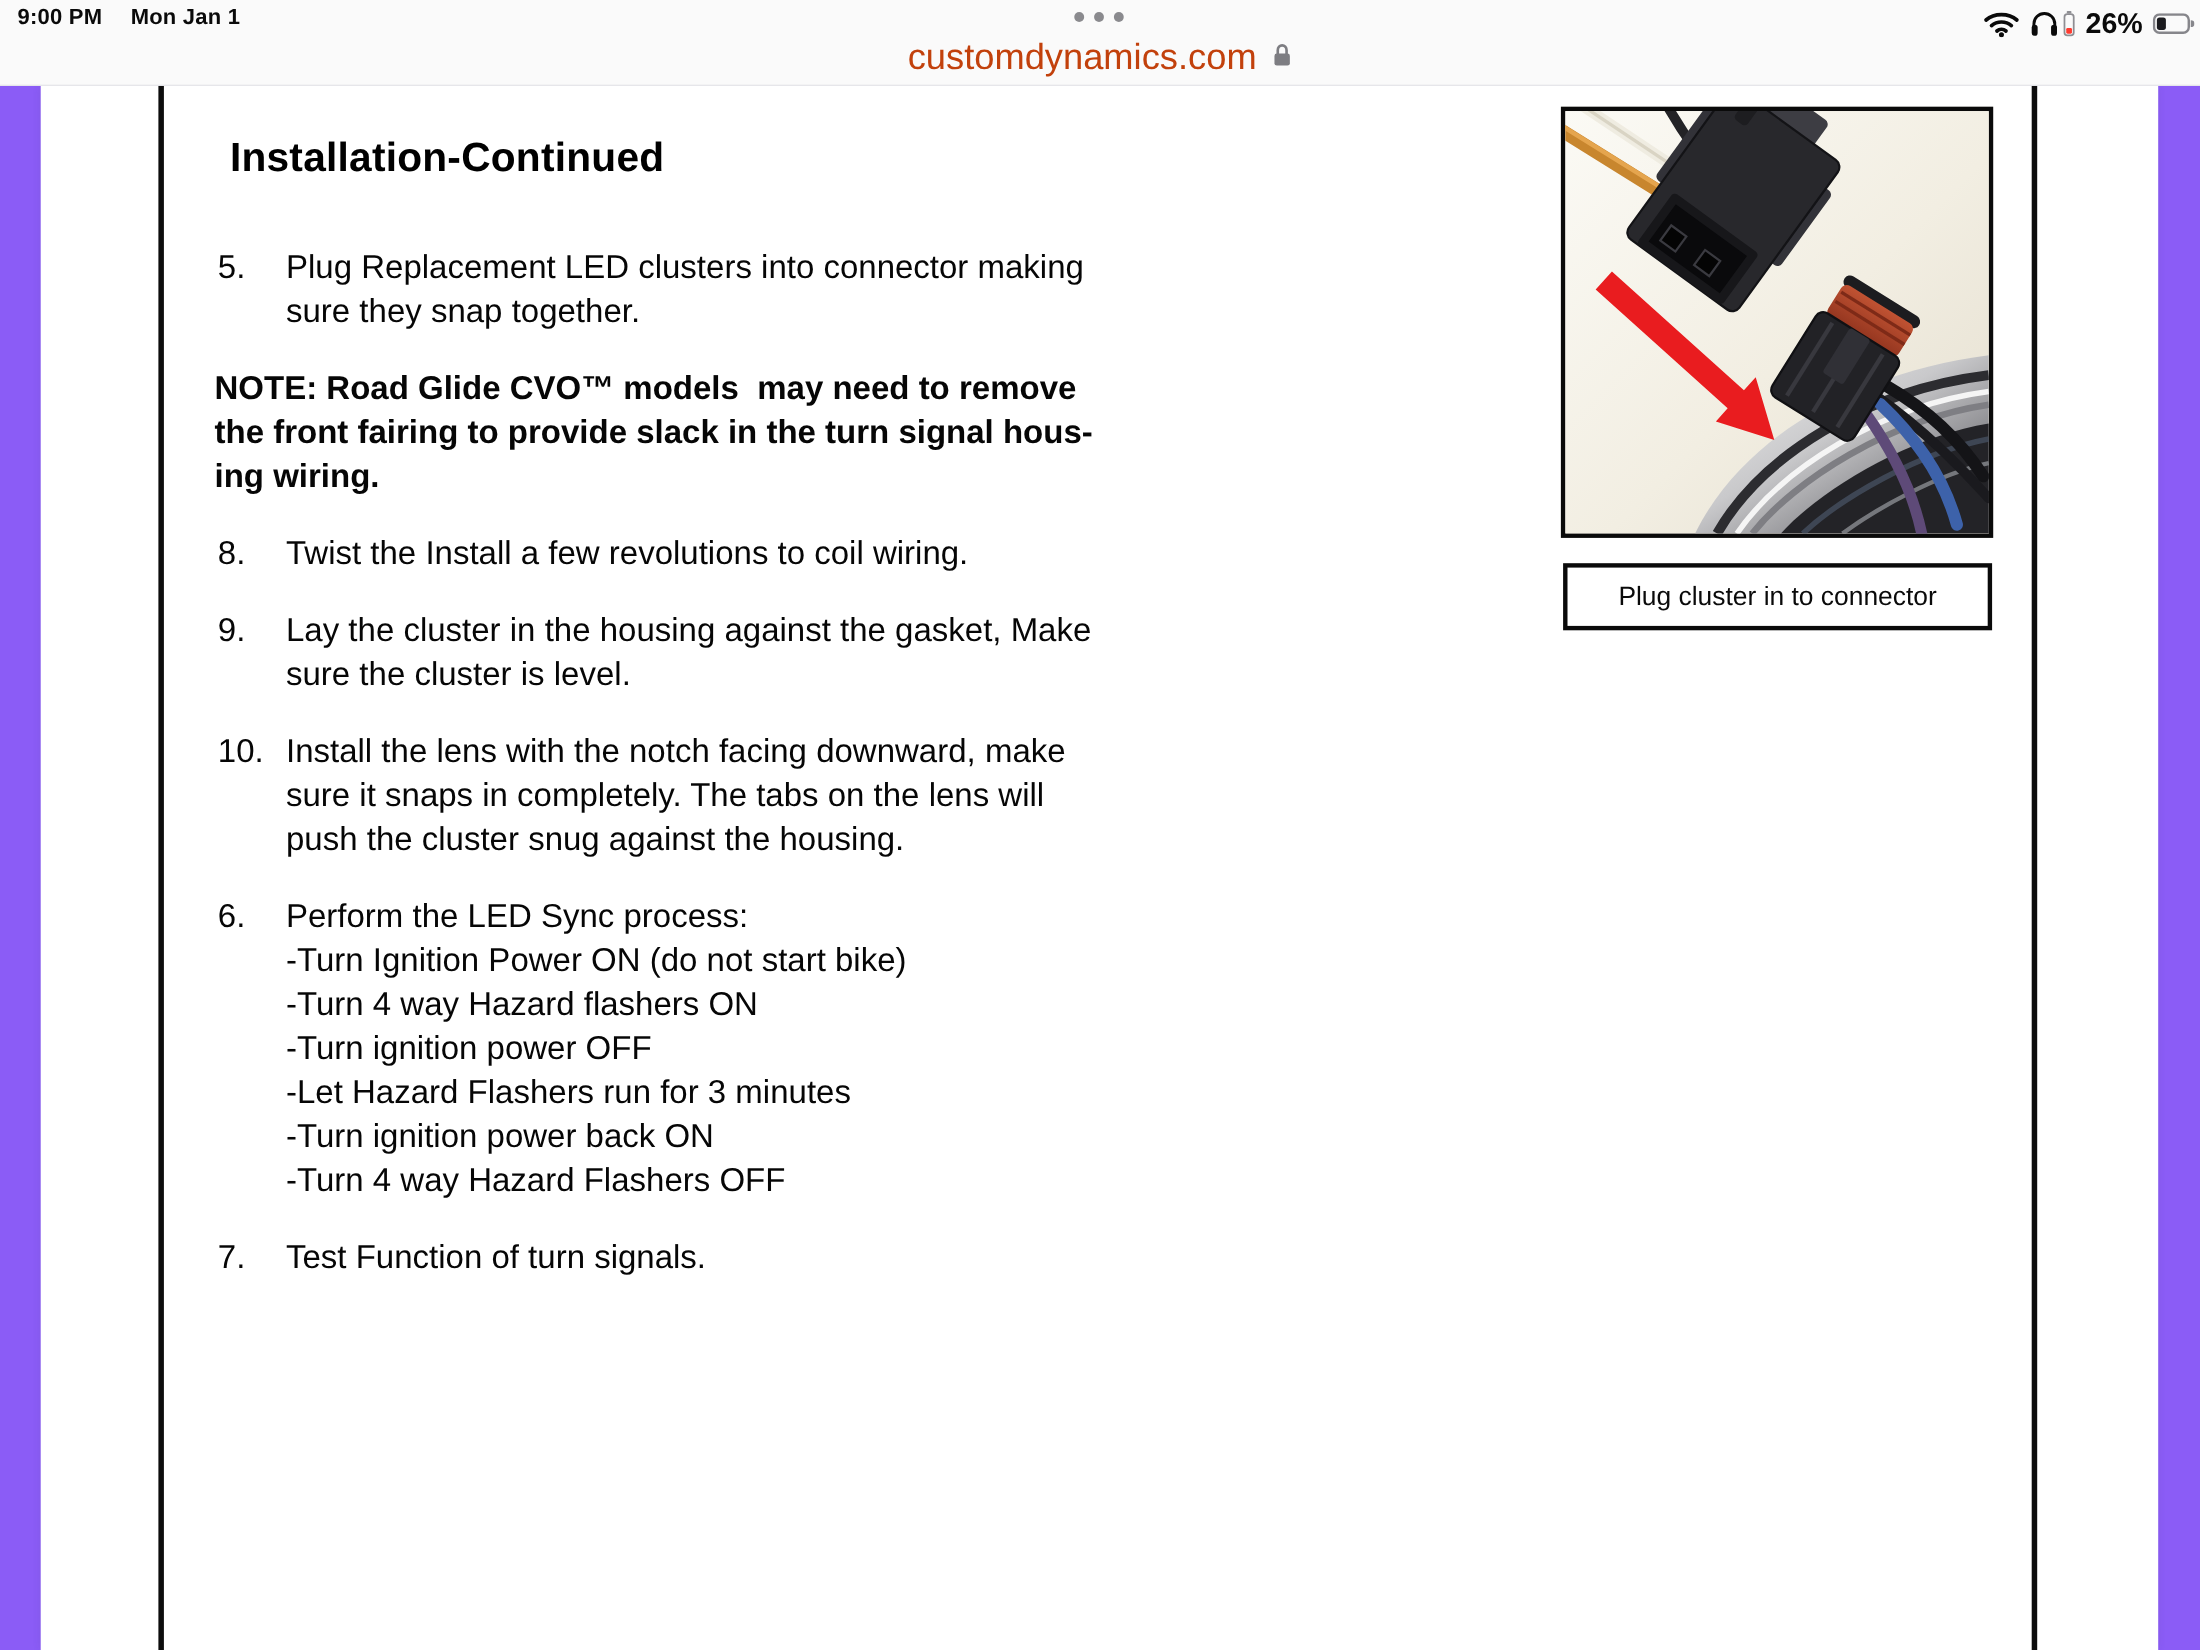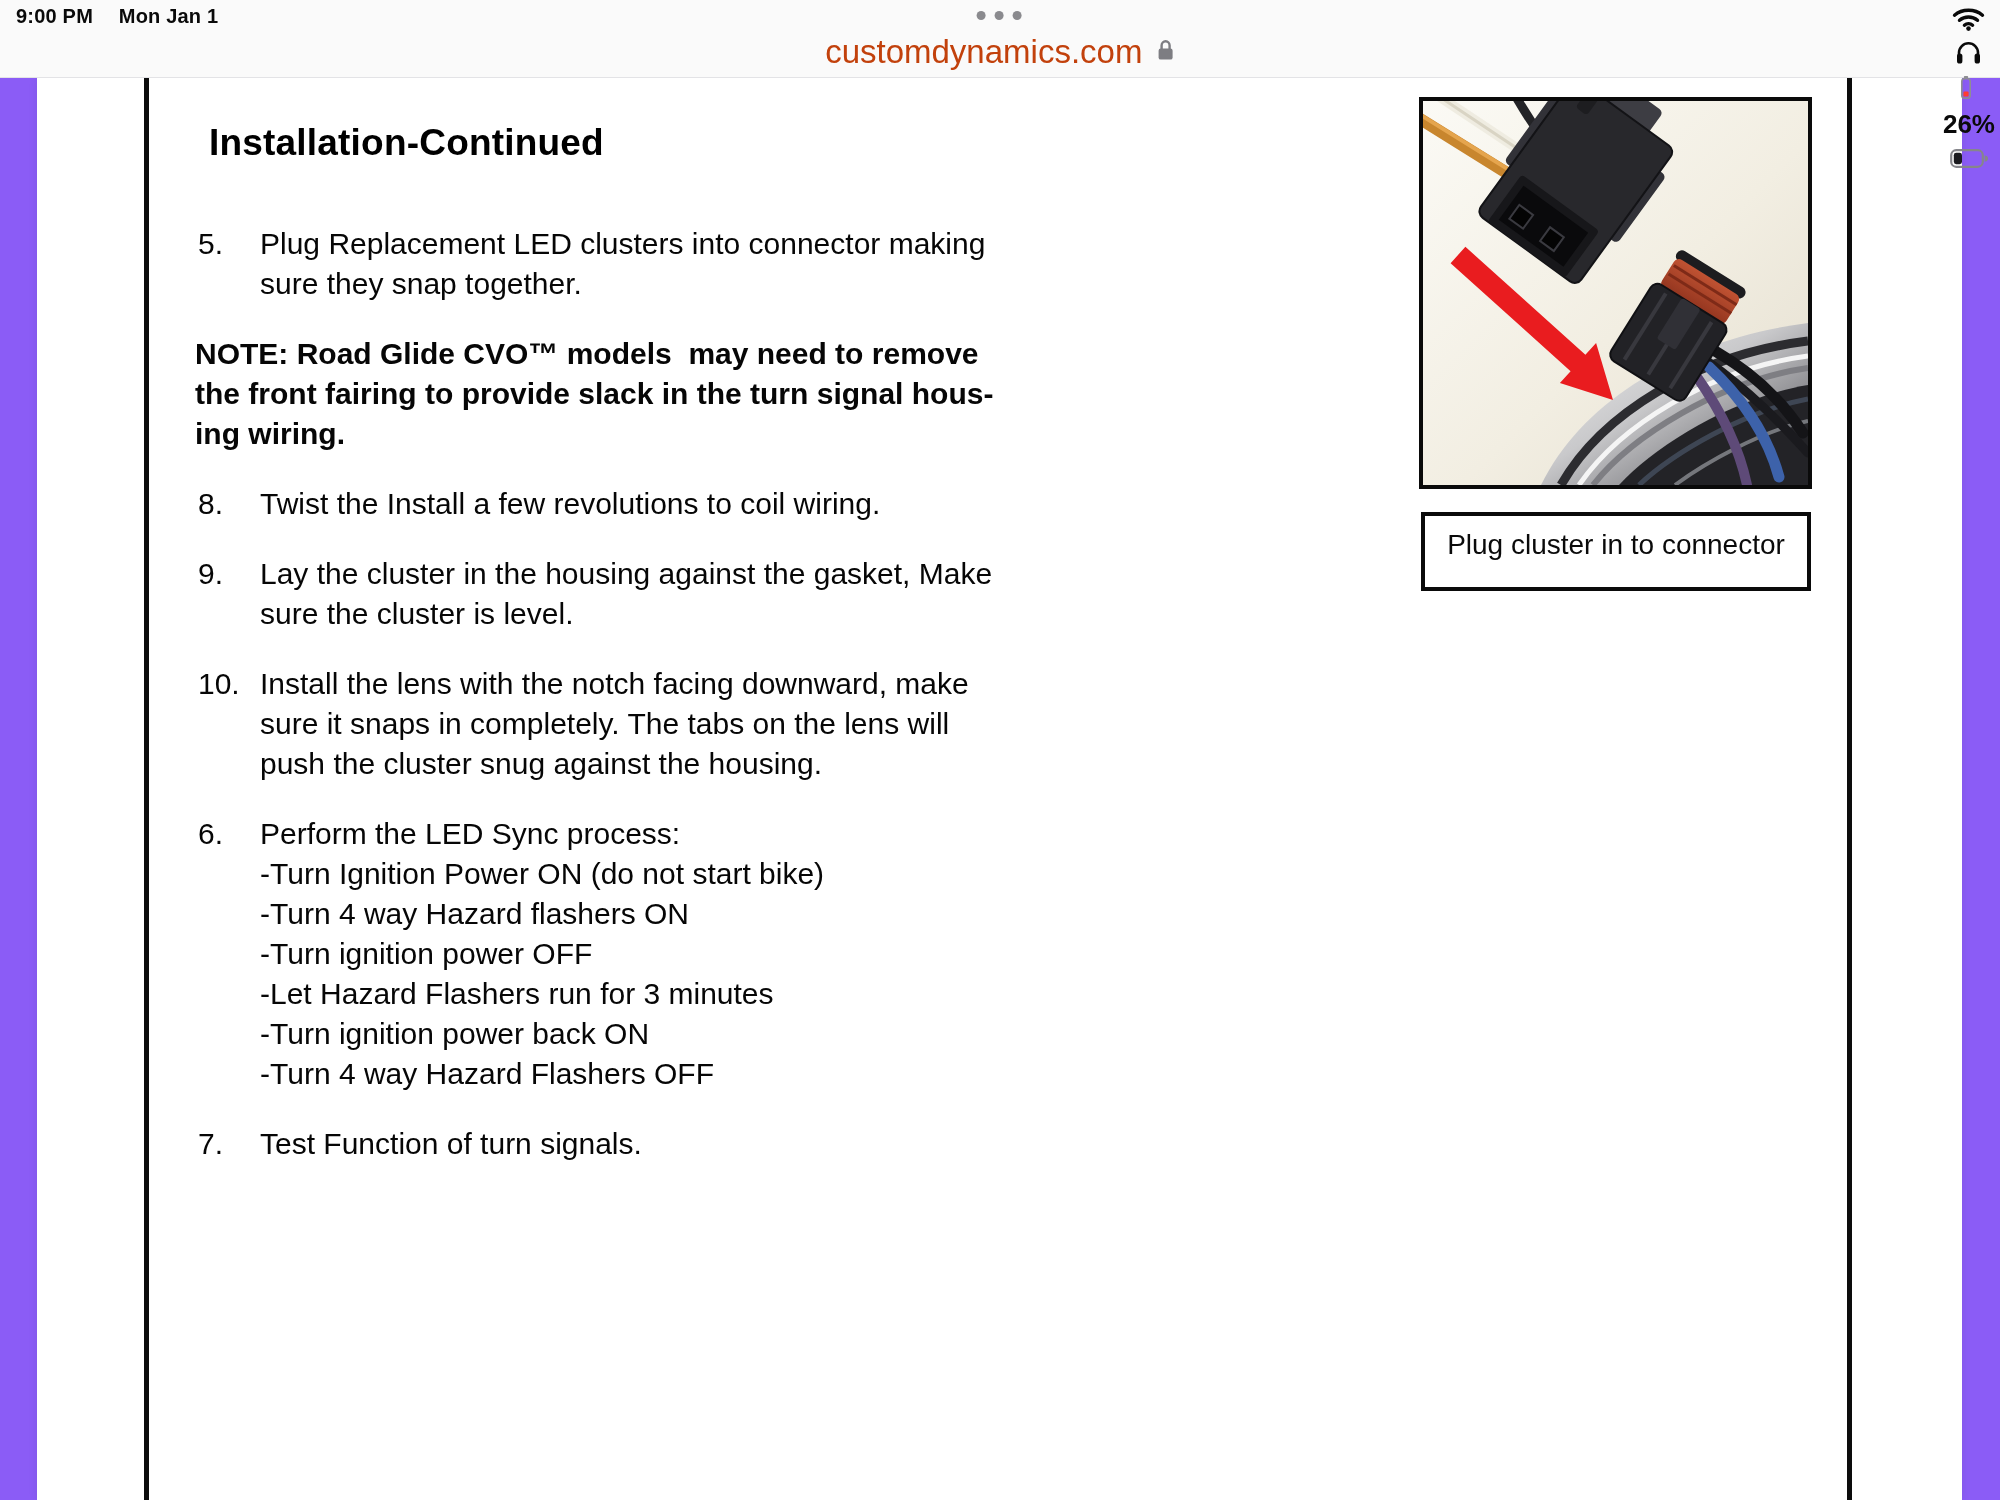--- a/index.html
+++ b/index.html
@@ -11,21 +11,21 @@
             background:#fafafa; border-bottom:1px solid #e3e3e6; z-index:10; }
   .time-block { position:absolute; left:16px; top:5px; font-size:20px; font-weight:600;
                 color:#0a0a0a; letter-spacing:.2px; }
   .time-block .date { margin-left:20px; }
   .tab-dots { position:absolute; left:50%; top:11px; transform:translateX(-52%);
               display:flex; gap:9px; cursor:pointer; }
   .tab-dots i { width:9px; height:9px; border-radius:50%; background:#8a8a8e; }
   .url-row { position:absolute; left:0; right:0; top:33px; text-align:center; }
   .url-row .url { font-size:33px; color:#c2410c; vertical-align:middle; }
   .url-row svg { vertical-align:middle; margin-left:9px; margin-top:-4px; }
-  .status-icons { position:absolute; right:5px; top:6px; display:flex; align-items:center; gap:9px;flex-direction:column; }
+  .status-icons { position:absolute; right:5px; top:6px; display:flex; align-items:center; gap:9px; }
   .status-icons .pct { font-size:26px; font-weight:600; color:#0a0a0a; }
 
   
   .viewer { position:absolute; left:0; top:78px; width:2000px; height:1422px; background:#8b5cf6; }
   .pdf-page { position:absolute; left:37px; top:0; width:1925px; height:1422px; background:#ffffff;
               box-shadow:0 0 8px rgba(60,60,90,.12); }
   .rule { position:absolute; top:0; bottom:0; width:5px; background:#0c0c0c; }
   .rule.left  { left:107px; }
   .rule.right { left:1810px; }
 
@@ -36,23 +36,23 @@
               font-size:30px; line-height:40px; color:#060606; }
   .item { display:flex; margin-bottom:30px; }
   .item .num { width:62px; flex:0 0 62px; }
   .item .txt { white-space:pre-wrap; }
   .note { font-weight:700; white-space:pre-wrap; margin-bottom:30px; margin-left:-3px; }
 
   
   .figure-frame { position:absolute; left:1382px; top:19px; width:393px; height:392px;
                   border:4px solid #0a0a0a; background:#efece3; }
   .figure-frame svg { display:block; width:100%; height:100%; }
-  .caption-box { position:absolute; left:1384px; top:434px; width:390px; height:79px;
+  .caption-box { position:absolute; left:1384px; top:434px; width:390px; height:61px;
                  border:4px solid #0a0a0a; background:#fff; text-align:center;
-                 padding-top:13px; font-size:28px; color:#0a0a0a; }
+                 padding-top:13px; font-size:24px; color:#0a0a0a; }
 </style>
 </head>
 <body>
 
 <div class="chrome">
 
   <div class="time-block">
     <span>9:00 PM</span>
     <span class="date">Mon Jan 1</span>
   </div>

